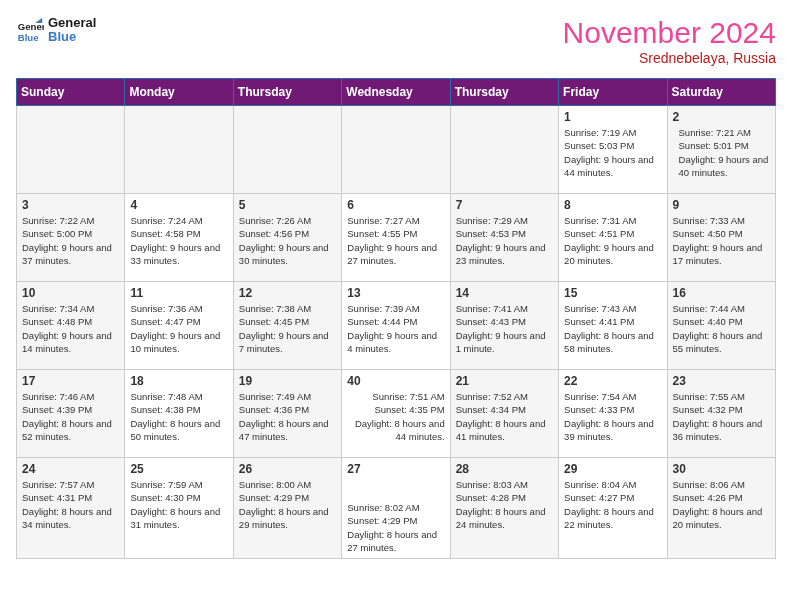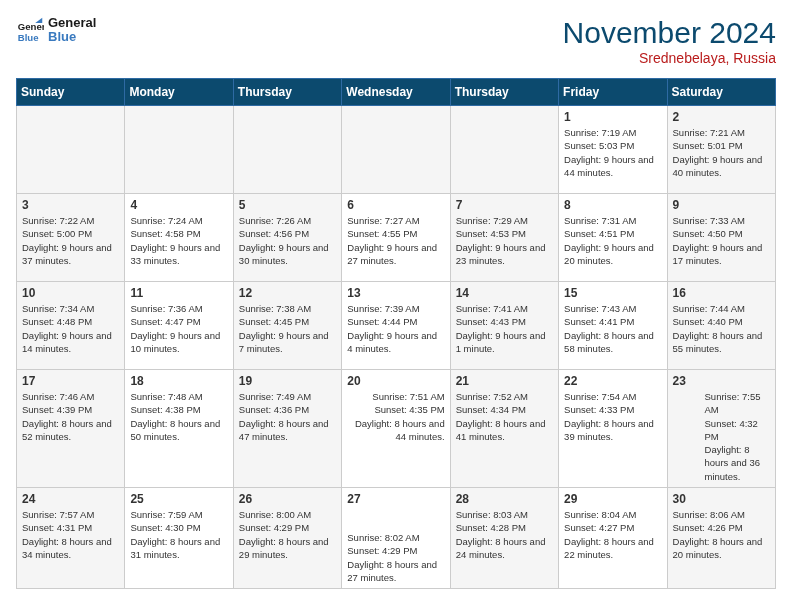--- a/index.html
+++ b/index.html
@@ -24,33 +24,33 @@
     .logo-icon {
       width: 28px;
       height: 28px;
     }
     .title-block {
       text-align: right;
     }
     .month-title {
       font-size: 30px;
       font-weight: normal;
-      color: #0c4a6e;
+      color: #ec4899;
     }
     .location {
       font-size: 14px;
       color: #b91c1c;
     }
     table {
       width: 100%;
       border-collapse: collapse;
       table-layout: fixed;
     }
     th {
-      background: #0c4a6e;
+      background: #701a75;
       color: #fff;
       font-size: 12px;
       font-weight: bold;
       padding: 6px 4px;
       text-align: left;
       border: 1px solid #2e6aa3;
     }
     td {
       vertical-align: top;
       border: 1px solid #ccc;
@@ -125,21 +125,21 @@
         <td class="empty"></td>
         <td class="empty"></td>
         <td>
           <span class="day-num">1</span>
           <div class="day-info" style="white-space: pre-line;">Sunrise: 7:19 AM
 Sunset: 5:03 PM
 Daylight: 9 hours and 44 minutes.</div>
         </td>
         <td>
           <span class="day-num">2</span>
-          <div class="day-info" style="white-space: pre-line;">Sunrise: 7:21 AM
+          <div class="day-info" style="white-space: pre-line; margin-left: 6px;">Sunrise: 7:21 AM
 Sunset: 5:01 PM
 Daylight: 9 hours and 40 minutes.</div>
         </td>
       </tr>
       <tr>
         <td>
           <span class="day-num">3</span>
           <div class="day-info" style="white-space: pre-line;">Sunrise: 7:22 AM
 Sunset: 5:00 PM
 Daylight: 9 hours and 37 minutes.</div>
@@ -238,40 +238,40 @@
 Sunset: 4:38 PM
 Daylight: 8 hours and 50 minutes.</div>
         </td>
         <td>
           <span class="day-num">19</span>
           <div class="day-info" style="white-space: pre-line;">Sunrise: 7:49 AM
 Sunset: 4:36 PM
 Daylight: 8 hours and 47 minutes.</div>
         </td>
         <td>
-          <span class="day-num">20</span>
+          <span class="day-num">40</span>
           <div class="day-info" style="white-space: pre-line; text-align: right;">Sunrise: 7:51 AM
 Sunset: 4:35 PM
 Daylight: 8 hours and 44 minutes.</div>
         </td>
         <td>
           <span class="day-num">21</span>
           <div class="day-info" style="white-space: pre-line;">Sunrise: 7:52 AM
 Sunset: 4:34 PM
 Daylight: 8 hours and 41 minutes.</div>
         </td>
         <td>
           <span class="day-num">22</span>
           <div class="day-info" style="white-space: pre-line;">Sunrise: 7:54 AM
 Sunset: 4:33 PM
 Daylight: 8 hours and 39 minutes.</div>
         </td>
         <td>
           <span class="day-num">23</span>
-          <div class="day-info" style="white-space: pre-line; margin-left: 32px;">Sunrise: 7:55 AM
+          <div class="day-info" style="white-space: pre-line;">Sunrise: 7:55 AM
 Sunset: 4:32 PM
 Daylight: 8 hours and 36 minutes.</div>
         </td>
       </tr>
       <tr>
         <td>
           <span class="day-num">24</span>
           <div class="day-info" style="white-space: pre-line;">Sunrise: 7:57 AM
 Sunset: 4:31 PM
 Daylight: 8 hours and 34 minutes.</div>

